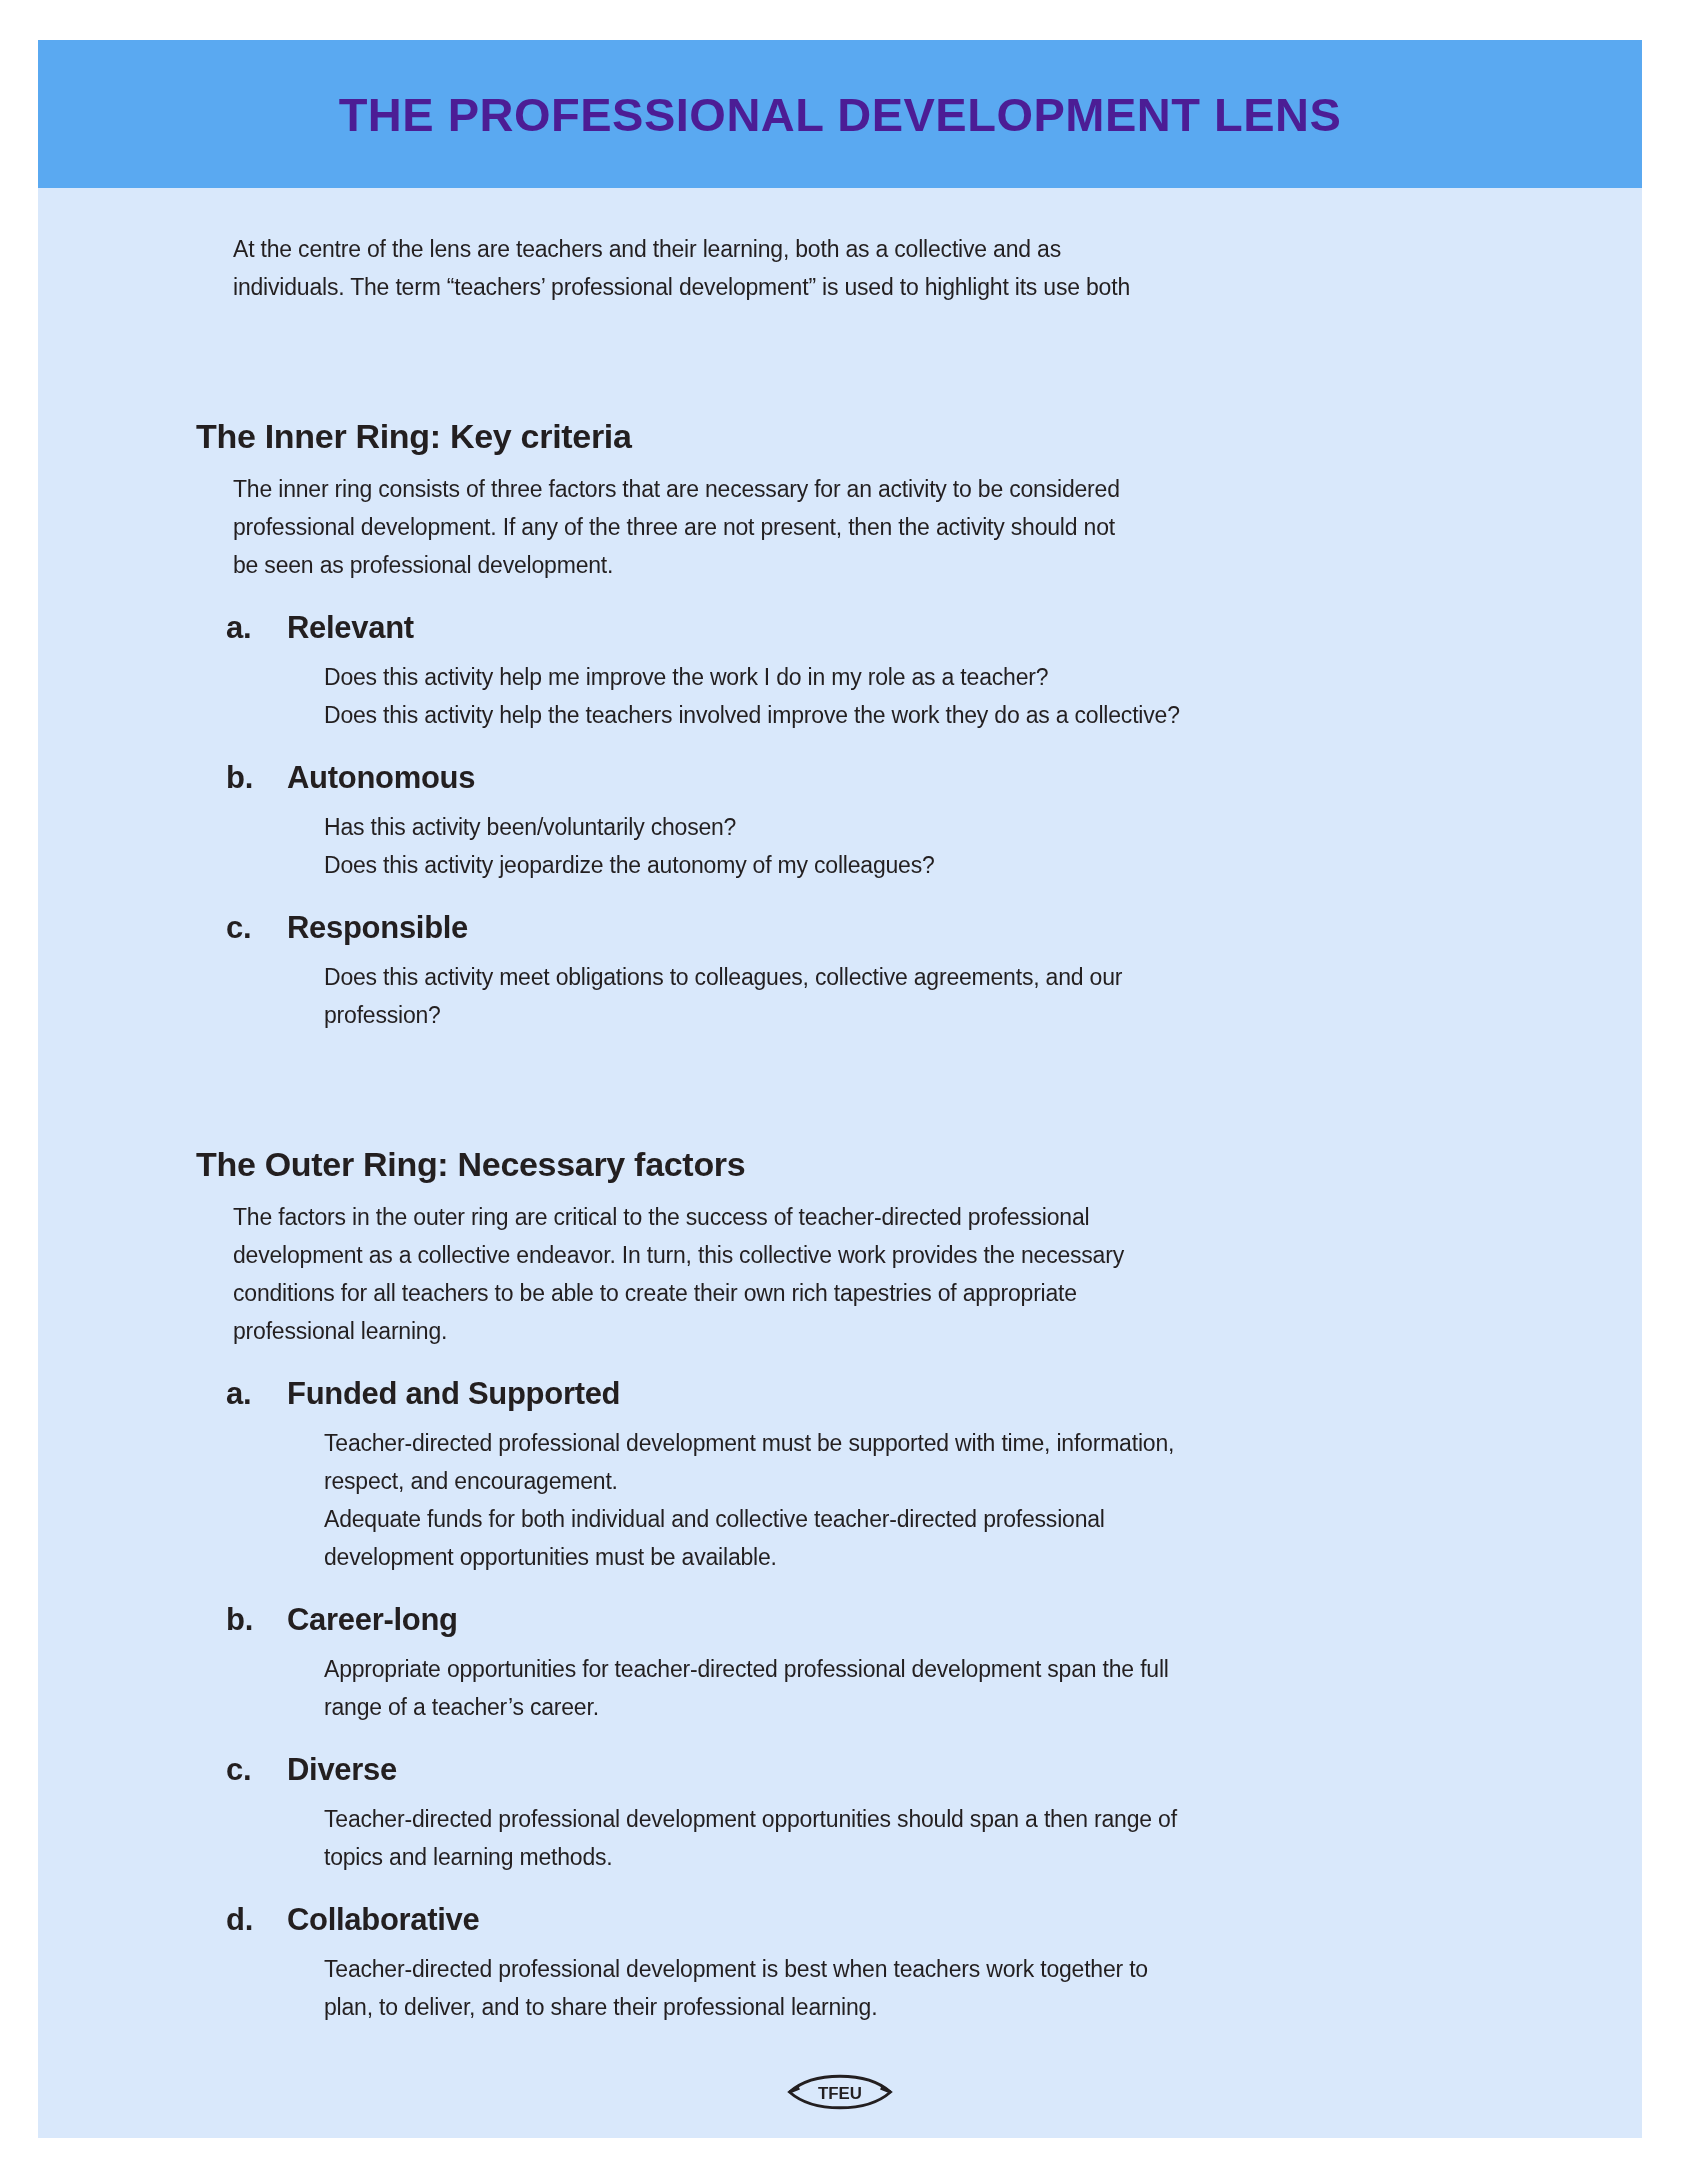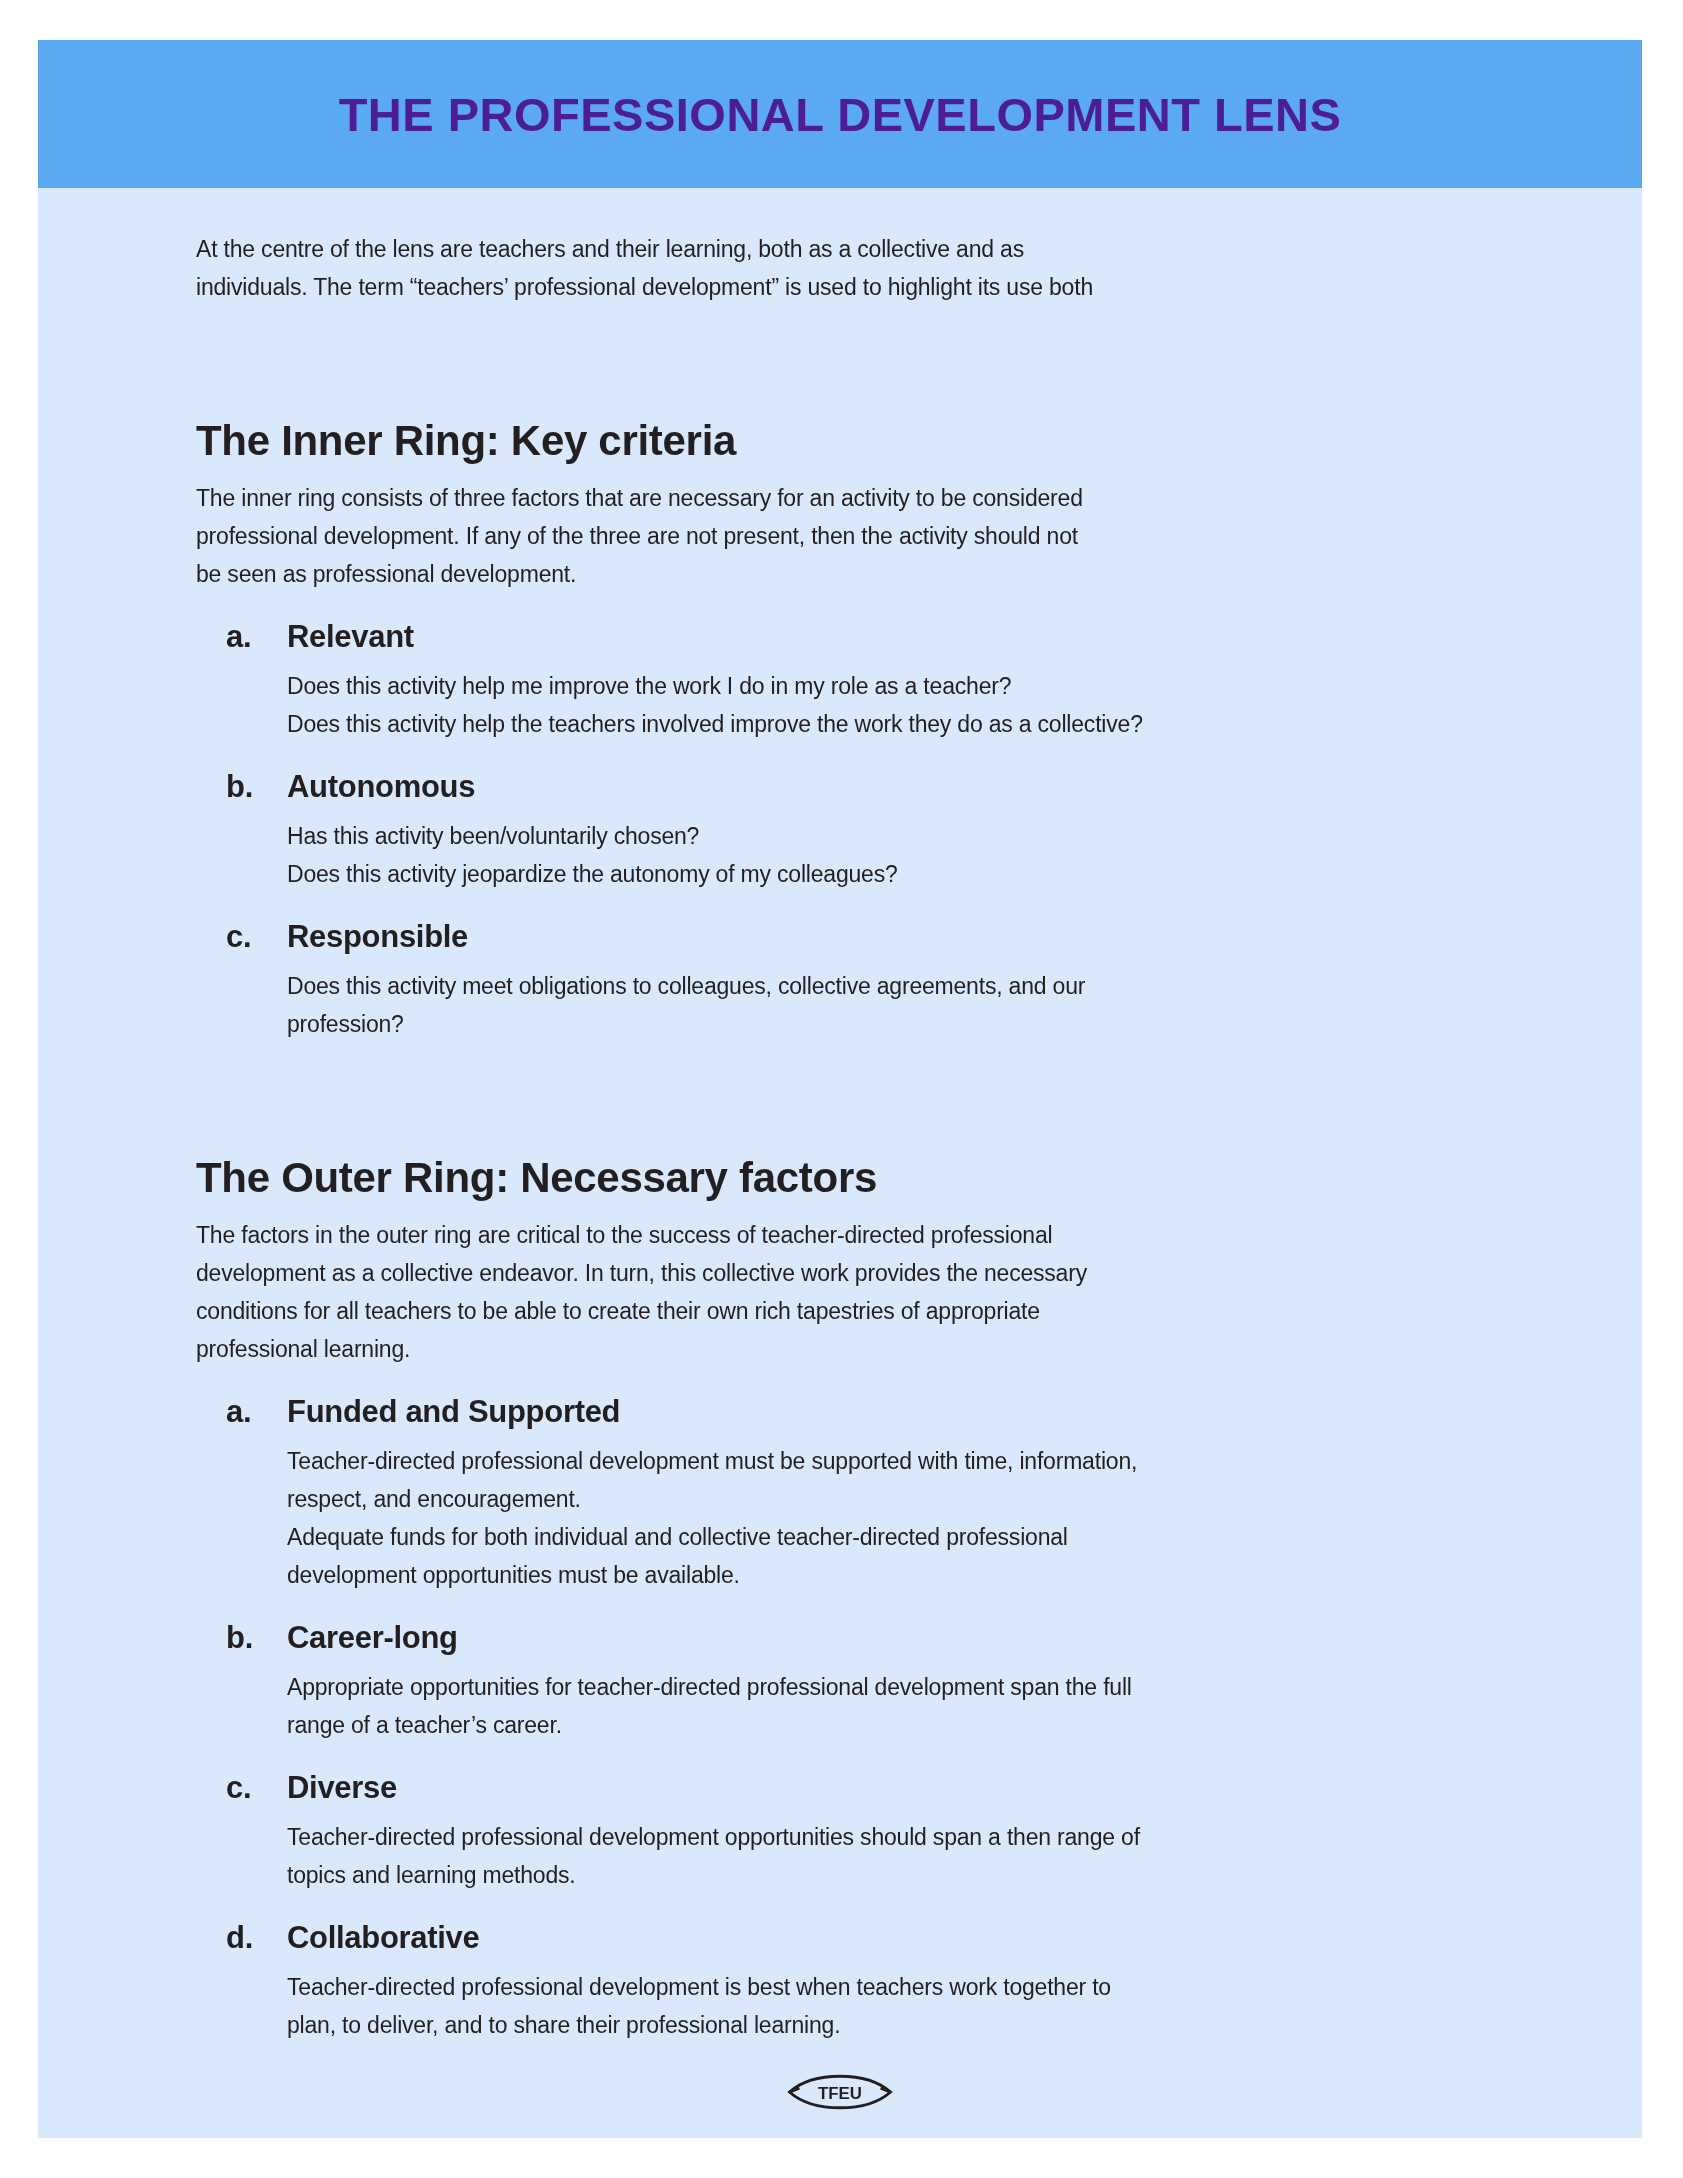--- a/index.html
+++ b/index.html
@@ -21,25 +21,25 @@
     margin:0;color:#4c1d95;
     font-size:47px;font-weight:700;letter-spacing:0.5px;
   }
   .content{
     position:absolute;left:38px;top:188px;width:1604px;height:1950px;
     background:#d9e8fb;
     box-sizing:border-box;
     padding:42px 149px 0 158px;
   }
   .body-text{font-size:23px;line-height:38px;letter-spacing:-0.2px;}
-  .pline{white-space:nowrap;}
+  .pline{white-space:nowrap;margin-left:37px;}
   .section{margin-top:111px;}
   .section h2{
     margin:0 0 14px 0;
-    font-size:42px;font-weight:700;letter-spacing:-0.3px;
+    font-size:34px;font-weight:700;letter-spacing:-0.3px;
   }
   .item{margin-top:26px;}
   .item-head{
     display:flex;align-items:baseline;
     margin-left:30px;
     font-size:31px;font-weight:700;letter-spacing:-0.3px;
   }
   .item-letter{width:61px;flex:0 0 61px;}
   .item-body{margin-left:91px;margin-top:12px;}
   .intro{margin-top:0;}

